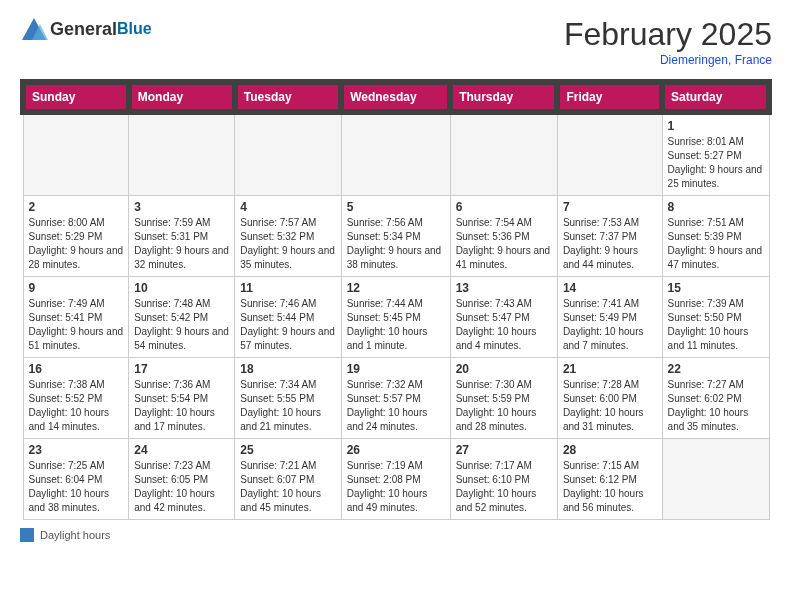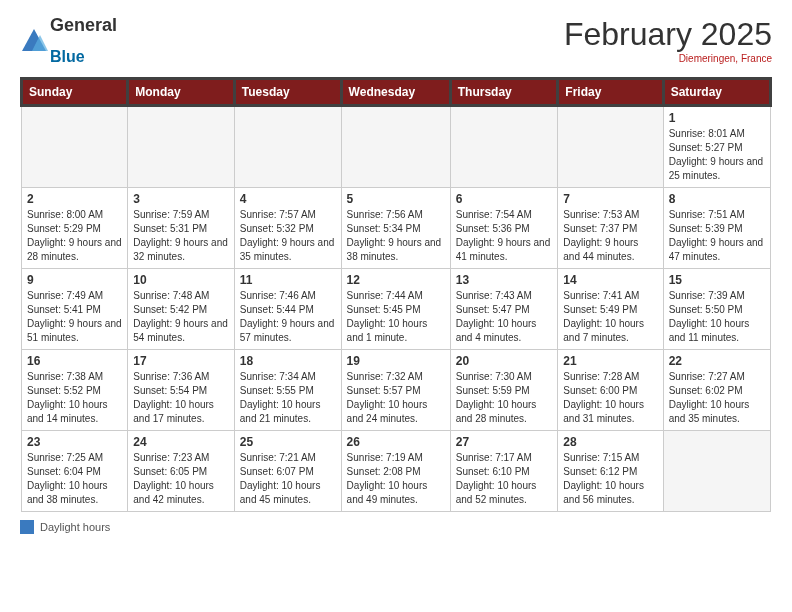--- a/index.html
+++ b/index.html
@@ -20,23 +20,22 @@
       justify-content: space-between;
       align-items: flex-start;
       margin-bottom: 12px;
     }
     .logo {
       display: flex;
       align-items: center;
     }
     .logo-text {
       display: flex;
-      flex-direction: column;
+      flex-direction: row;
       line-height: 1.1;
-      gap: 12px;
     }
     .logo-general {
       font-size: 18px;
       font-weight: bold;
       color: #333;
     }
     .logo-blue {
       font-size: 16px;
       font-weight: bold;
       color: #0369a1;
@@ -48,35 +47,35 @@
     }
     .title-block {
       text-align: right;
     }
     .cal-title {
       font-size: 32px;
       font-weight: normal;
       color: #333;
     }
     .cal-subtitle {
-      font-size: 10px;
-      color: #b91c1c;
+      font-size: 12px;
+      color: #1d4ed8;
     }
     .calendar {
       width: 100%;
       border-collapse: collapse;
     }
     .calendar th {
-      background: #7f1d1d;
+      background: #be185d;
       color: #fff;
       font-size: 12px;
       font-weight: bold;
       padding: 5px 6px;
       text-align: left;
-      border: 3px solid #404040;
+      border: 6px solid #404040;
     }
     .calendar td {
       border: 1px solid #ccc;
       vertical-align: top;
       padding: 4px 5px;
       width: 113px;
       min-height: 80px;
       background: #fff;
       font-size: 10px;
       color: #333;

